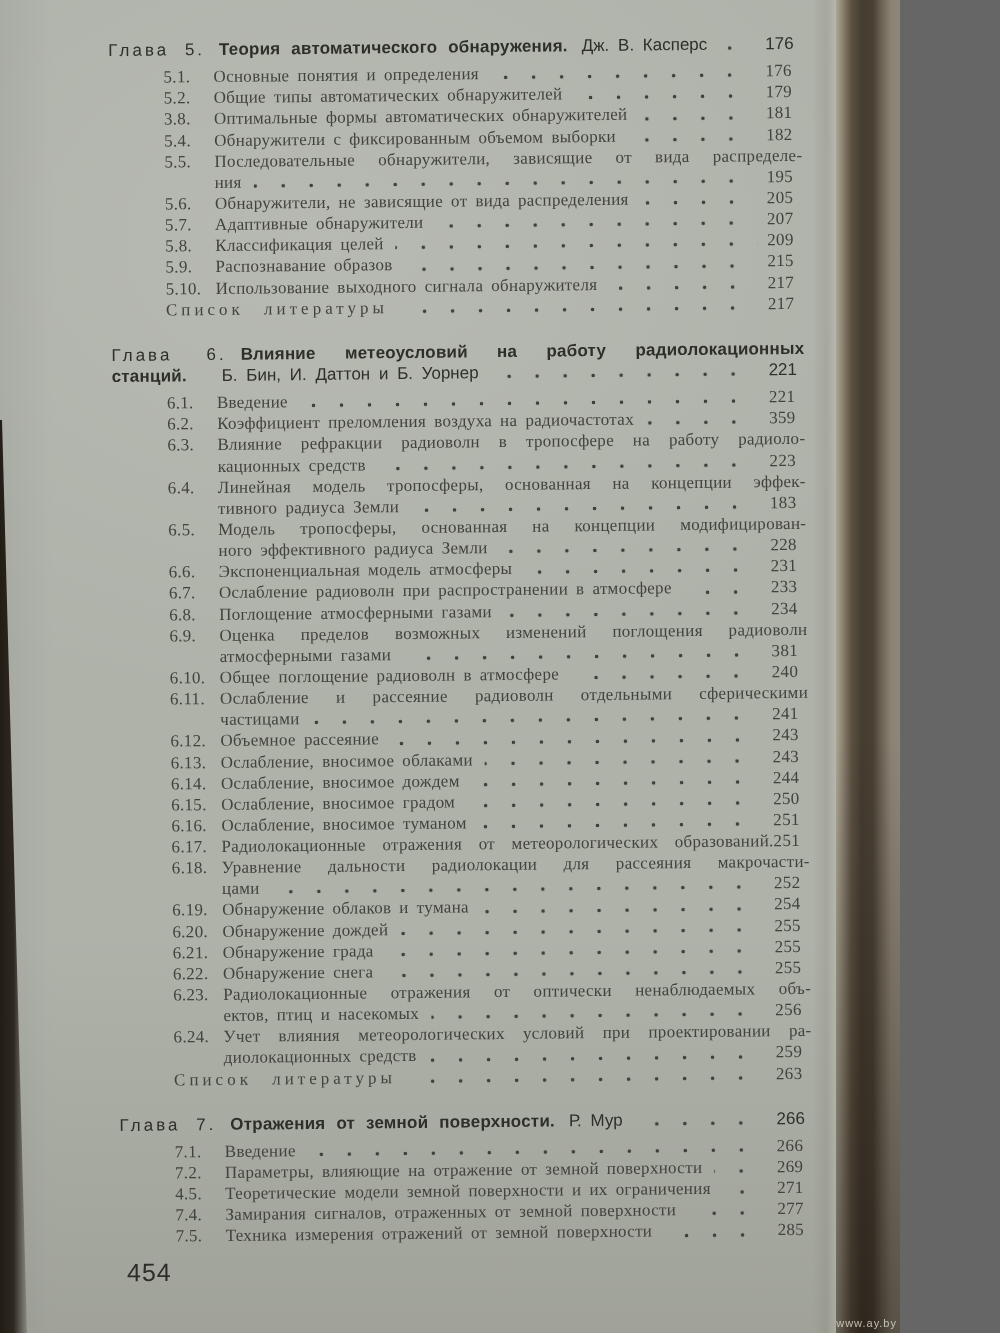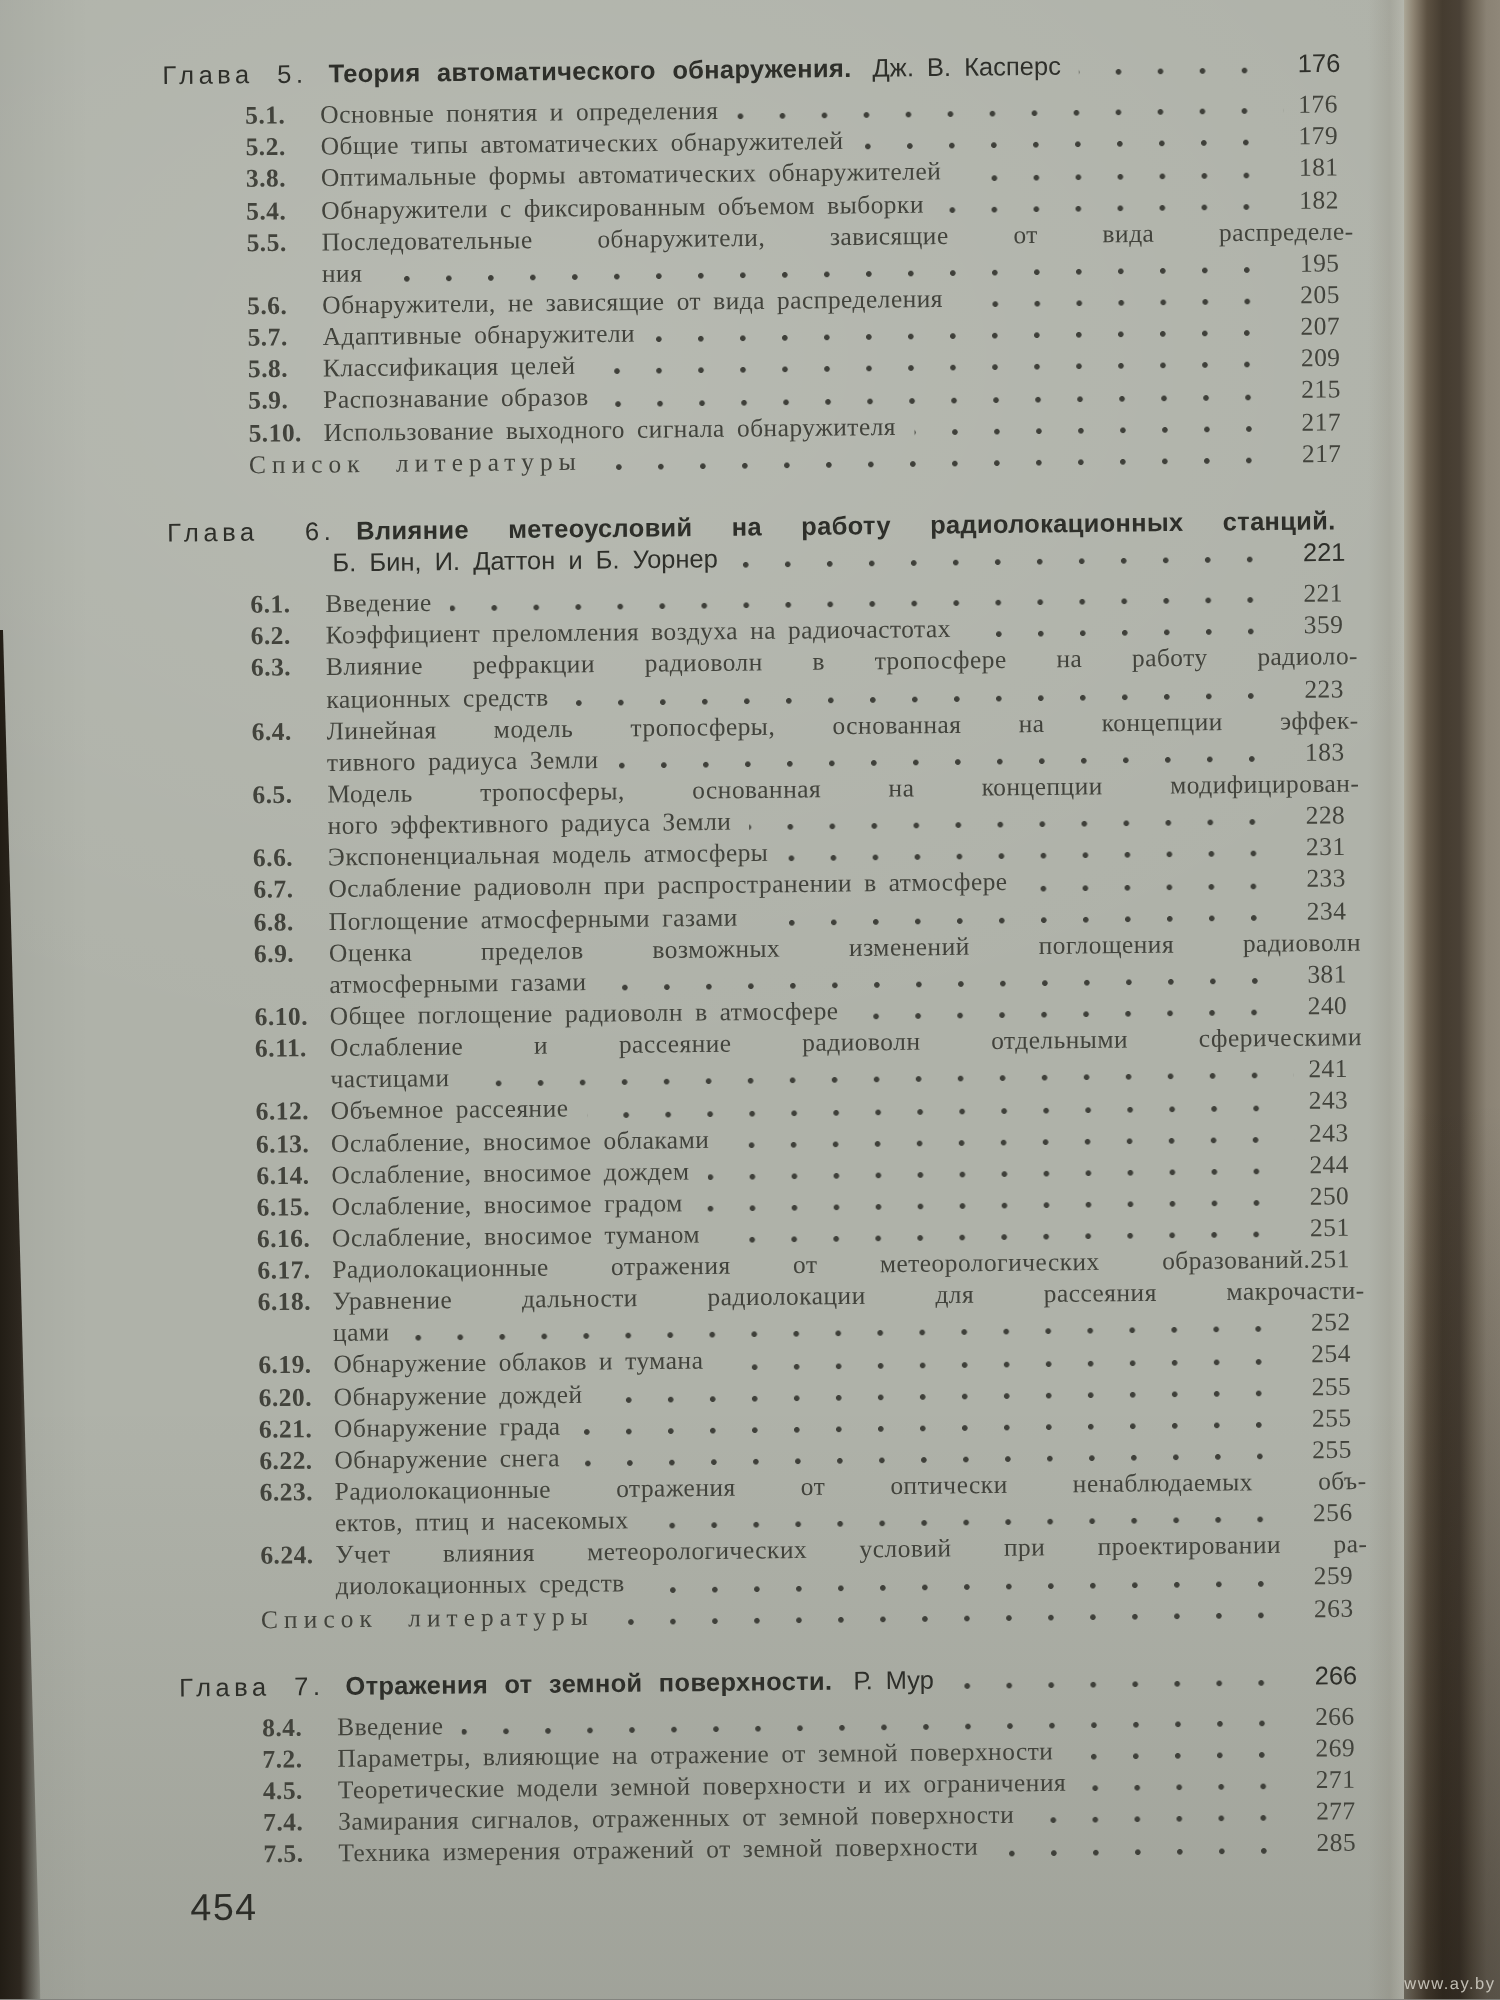--- a/index.html
+++ b/index.html
@@ -1,17 +1,17 @@
 <!DOCTYPE html>
 <html><head>
 <meta charset="utf-8">
 <style>
   html,body{margin:0;padding:0;background:#666;}
   .photo{
-    position:relative; width:1000px; height:1333px; overflow:hidden;
+    position:relative; width:900px; height:1333px; overflow:hidden;
     background:
       radial-gradient(120% 60% at 35% 18%, rgba(255,255,255,0.10), rgba(255,255,255,0) 60%),
       linear-gradient(to bottom, rgba(0,0,0,0) 70%, rgba(30,28,20,0.10) 100%),
       linear-gradient(to right, rgba(0,0,0,0.05) 0%, rgba(0,0,0,0) 6%, rgba(0,0,0,0) 100%),
       #afb2a9;
     font-family:"Liberation Serif", serif;
   }
   
   .page-content{
     position:absolute; left:0; right:0; top:36px;
@@ -21,21 +21,21 @@
   .chapter-block{ margin-left:115px; margin-right:92px; }
   .chapter-block + .chapter-block{ margin-top:24px; }
   .toc-line{ display:flex; align-items:baseline; height:21.15px; line-height:21.15px; font-size:17px; }
   .head-line{ font-family:"Liberation Sans", sans-serif; color:#2e2f2a; }
   .head-line.just{ display:block; text-align:justify; text-align-last:justify; }
   .ch-label{ letter-spacing:3px; word-spacing:8px; margin-right:14px; white-space:nowrap; }
   .ch-title{ font-weight:700; word-spacing:6px; letter-spacing:0.2px; margin-right:14px; }
   .ch-author{ word-spacing:4px; white-space:nowrap; }
   .entries{ margin-left:55px; margin-top:6px; }
   .entry-line{ word-spacing:3.5px; letter-spacing:0.3px; }
-  .num{ flex:none; width:50px; font-weight:700; }
+  .num{ flex:none; width:50px; font-weight:400; }
   .etext{ flex:0 1 auto; min-width:0; }
   .etext.justlast{ flex:1 1 auto; text-align:justify; text-align-last:justify; }
   .cont{ padding-left:50px; }
   .lit .etext{ letter-spacing:4px; word-spacing:12px; }
   .dots{
     flex:1 1 24px; height:5px; align-self:flex-end; margin:0 10px 4px 12px;
     background:radial-gradient(circle at 2.5px 2.5px, #3f403a 1.6px, rgba(0,0,0,0) 2.1px);
     background-repeat:repeat-x; background-position:right center; background-size:28px 5px;
     min-width:18px;
   }
@@ -336,21 +336,21 @@
       <div class="chapter-block">
         <div class="toc-line head-line">
           <span class="ch-label">Глава 7.</span>
           <span class="ch-title">Отражения от земной поверхности.</span>
           <span class="ch-author">Р. Мур</span>
           <span class="dots"></span>
           <span class="pg">266</span>
         </div>
         <div class="entries">
           <div class="toc-line entry-line">
-            <span class="num">8.4.</span>
+            <span class="num">7.1.</span>
             <span class="etext">Введение</span>
             <span class="dots"></span>
             <span class="pg">266</span>
           </div>
           <div class="toc-line entry-line">
             <span class="num">7.2.</span>
             <span class="etext">Параметры, влияющие на отражение от земной поверхности</span>
             <span class="dots"></span>
             <span class="pg">269</span>
           </div>

